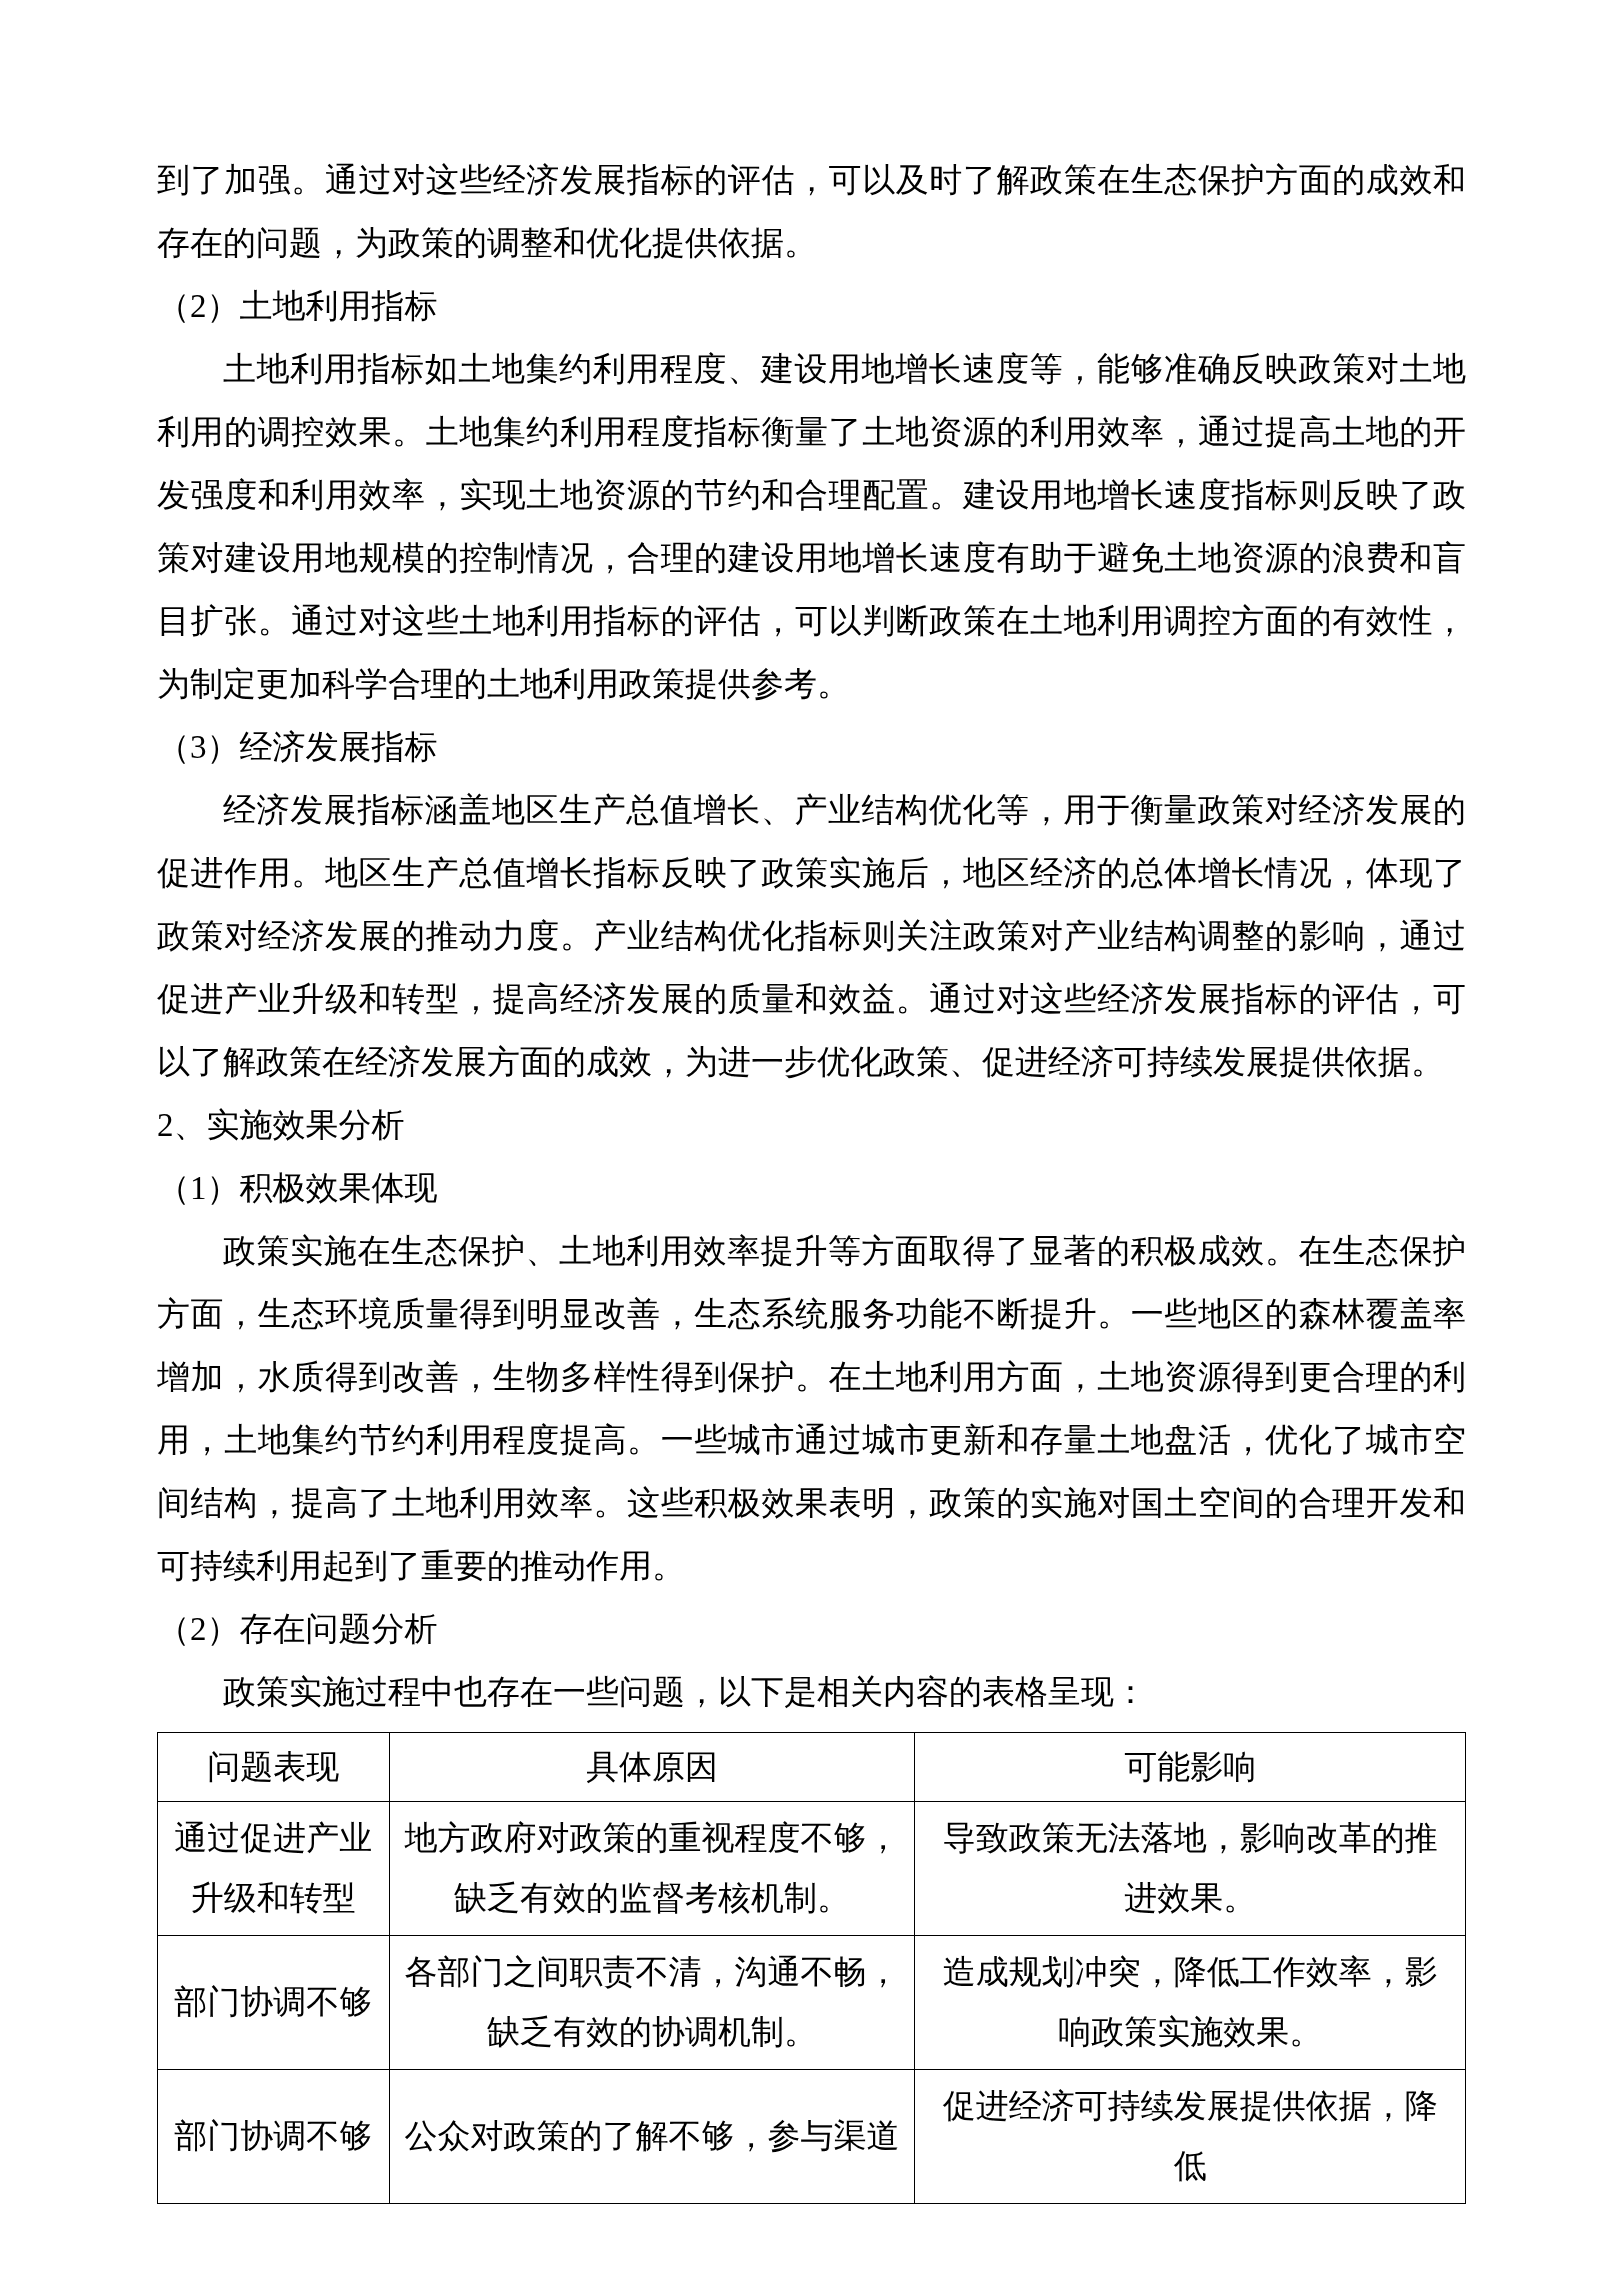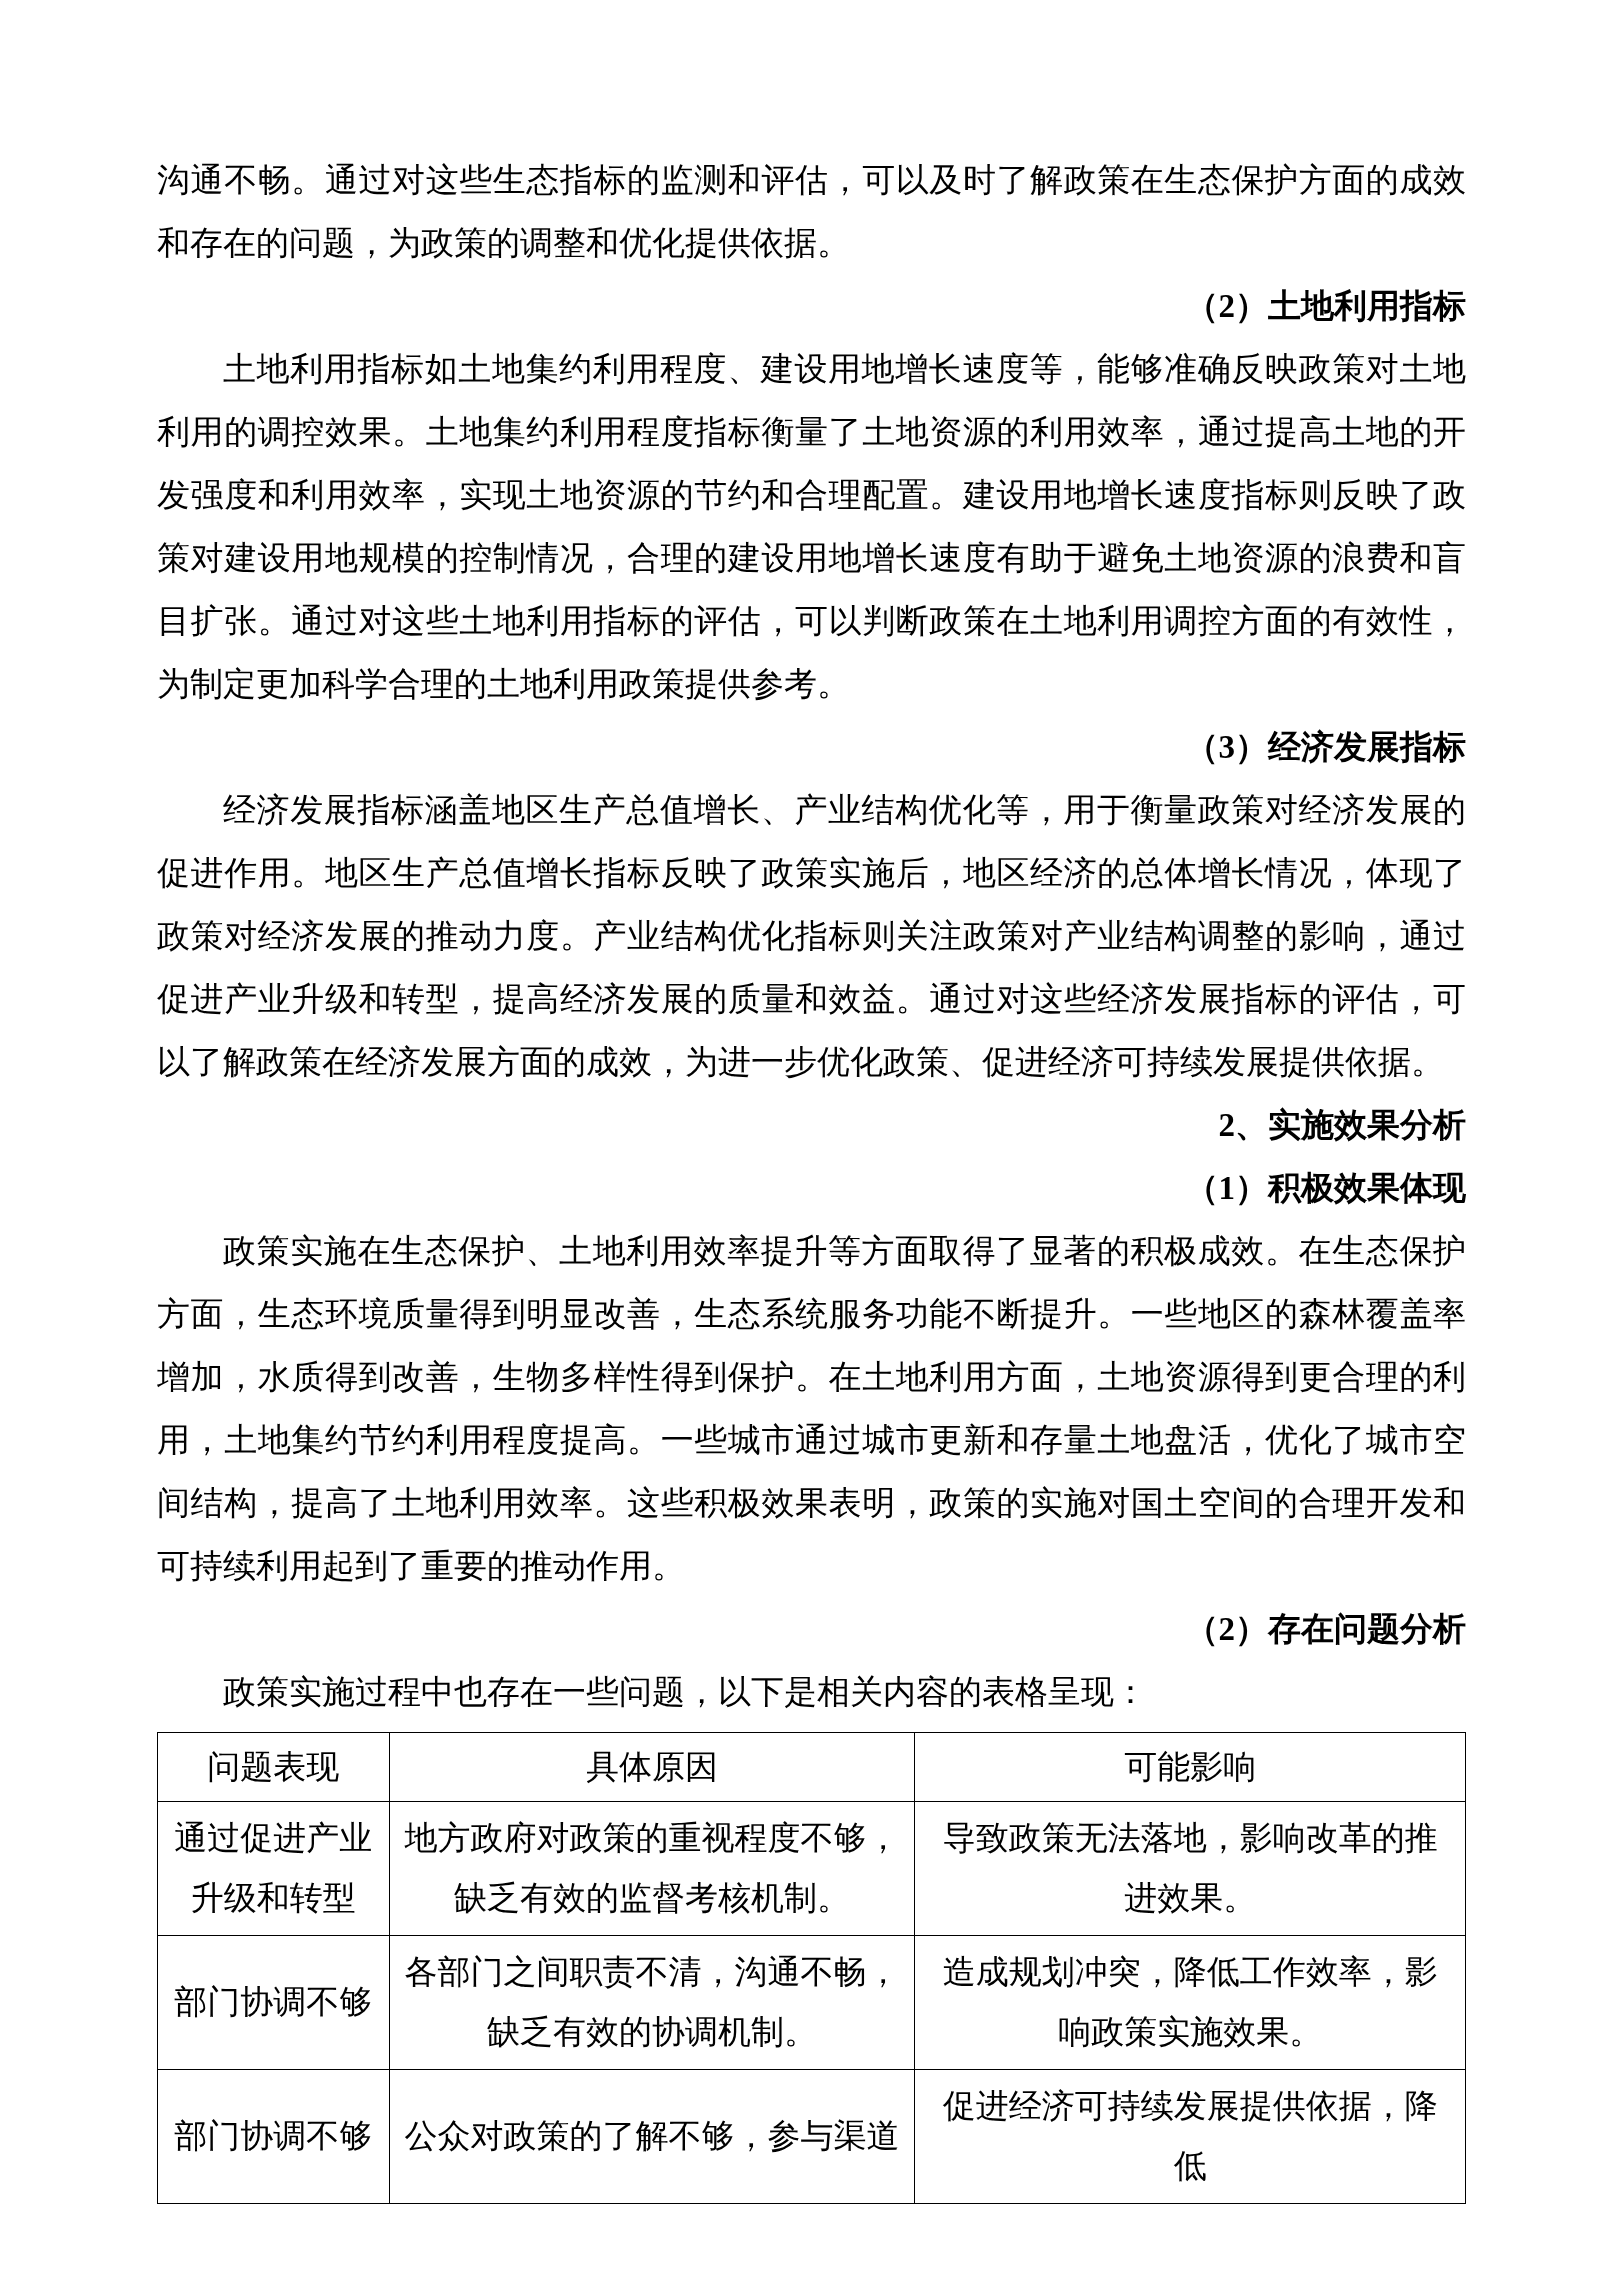--- a/index.html
+++ b/index.html
@@ -24,23 +24,22 @@
     line-height: 63px;
     text-align: justify;
     word-break: break-all;
   }
   .doc-content p.indent {
     text-indent: 2em;
   }
   .doc-content h3.heading {
     margin: 0;
     font-size: 33px;
-    font-weight: 700;
+    font-weight: 400;
     line-height: 63px;
-    text-align: right;
   }
   table.issues {
     width: 100%;
     border-collapse: collapse;
     table-layout: fixed;
     margin-top: 7.9px;
     font-size: 33px;
     padding-left: 43px;
   }
   table.issues th,
@@ -59,21 +58,21 @@
   table.issues tr.cut-row td {
     height: 77px;
     overflow: hidden;
   }
 </style>
 </head>
 <body>
 
 <div class="page">
   <div class="doc-content">
-      <p class="body">沟通不畅。通过对这些生态指标的监测和评估，可以及时了解政策在生态保护方面的成效和存在的问题，为政策的调整和优化提供依据。</p>
+      <p class="body">到了加强。通过对这些经济发展指标的评估，可以及时了解政策在生态保护方面的成效和存在的问题，为政策的调整和优化提供依据。</p>
       <h3 class="heading">（2）土地利用指标</h3>
       <p class="body indent">土地利用指标如土地集约利用程度、建设用地增长速度等，能够准确反映政策对土地利用的调控效果。土地集约利用程度指标衡量了土地资源的利用效率，通过提高土地的开发强度和利用效率，实现土地资源的节约和合理配置。建设用地增长速度指标则反映了政策对建设用地规模的控制情况，合理的建设用地增长速度有助于避免土地资源的浪费和盲目扩张。通过对这些土地利用指标的评估，可以判断政策在土地利用调控方面的有效性，为制定更加科学合理的土地利用政策提供参考。</p>
       <h3 class="heading">（3）经济发展指标</h3>
       <p class="body indent">经济发展指标涵盖地区生产总值增长、产业结构优化等，用于衡量政策对经济发展的促进作用。地区生产总值增长指标反映了政策实施后，地区经济的总体增长情况，体现了政策对经济发展的推动力度。产业结构优化指标则关注政策对产业结构调整的影响，通过促进产业升级和转型，提高经济发展的质量和效益。通过对这些经济发展指标的评估，可以了解政策在经济发展方面的成效，为进一步优化政策、促进经济可持续发展提供依据。</p>
       <h3 class="heading">2、实施效果分析</h3>
       <h3 class="heading">（1）积极效果体现</h3>
       <p class="body indent">政策实施在生态保护、土地利用效率提升等方面取得了显著的积极成效。在生态保护方面，生态环境质量得到明显改善，生态系统服务功能不断提升。一些地区的森林覆盖率增加，水质得到改善，生物多样性得到保护。在土地利用方面，土地资源得到更合理的利用，土地集约节约利用程度提高。一些城市通过城市更新和存量土地盘活，优化了城市空间结构，提高了土地利用效率。这些积极效果表明，政策的实施对国土空间的合理开发和可持续利用起到了重要的推动作用。</p>
       <h3 class="heading">（2）存在问题分析</h3>
       <p class="body indent">政策实施过程中也存在一些问题，以下是相关内容的表格呈现：</p>
     </div>

